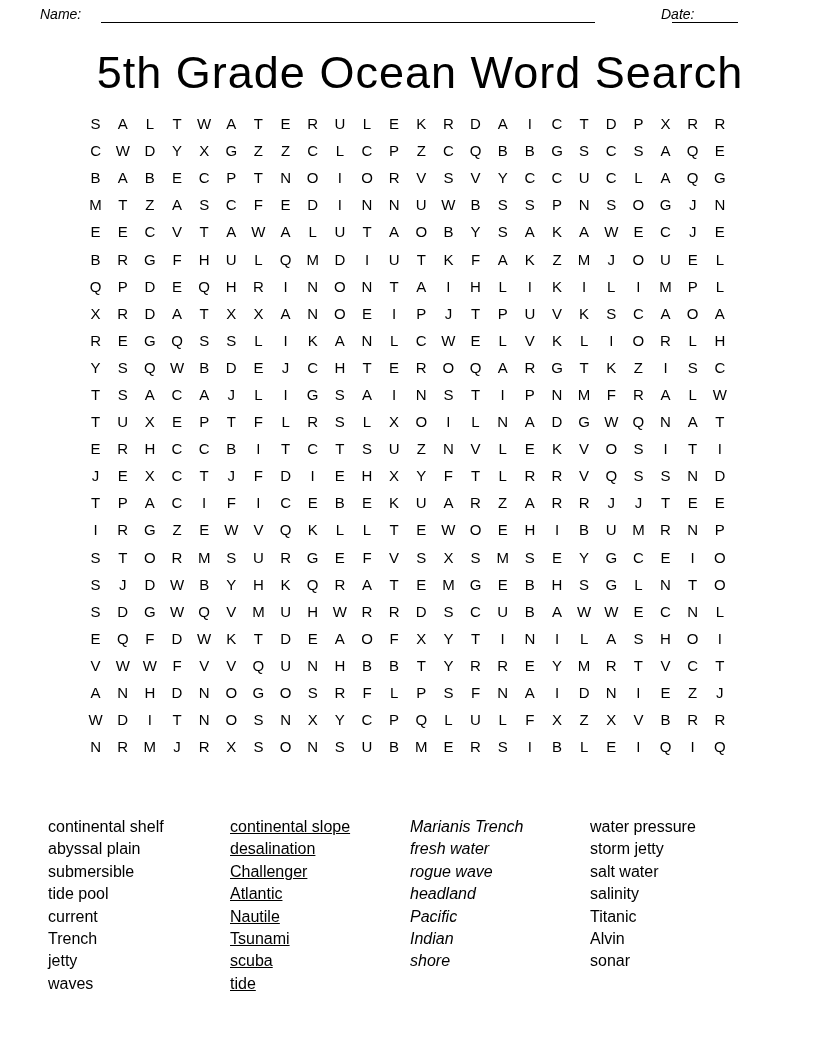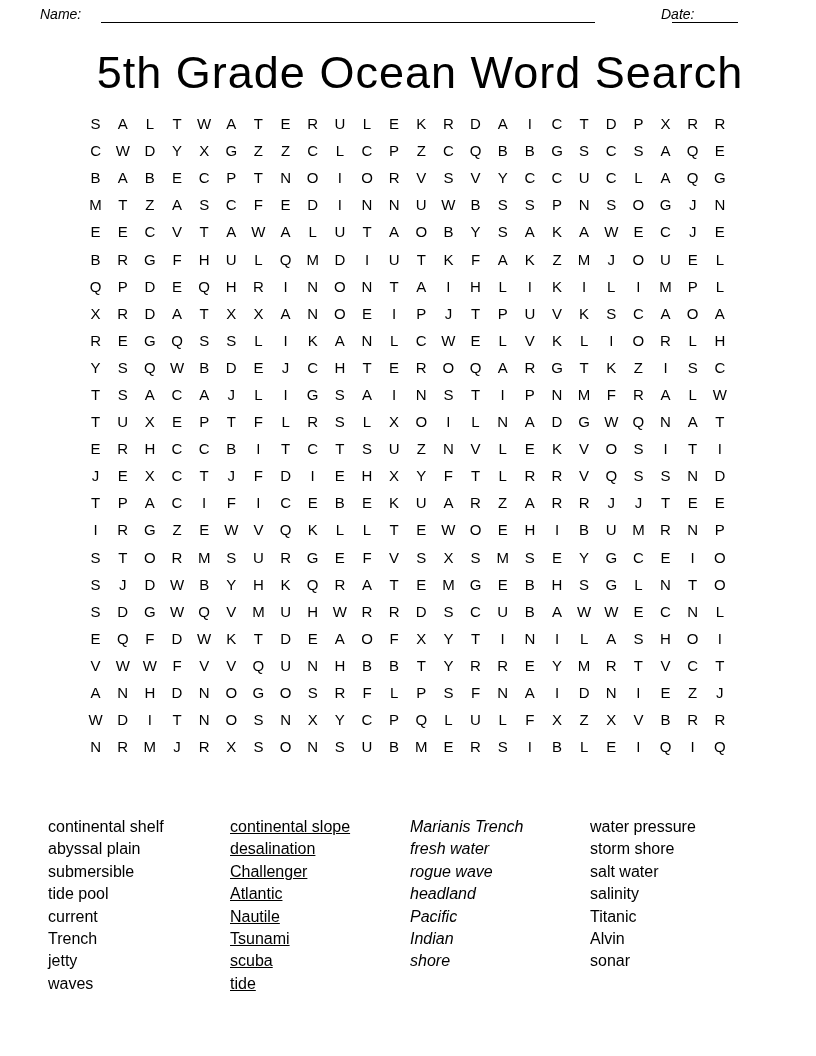--- a/index.html
+++ b/index.html
@@ -708,21 +708,21 @@
         <div class="word">Marianis Trench</div>
         <div class="word">fresh water</div>
         <div class="word">rogue wave</div>
         <div class="word">headland</div>
         <div class="word">Pacific</div>
         <div class="word">Indian</div>
         <div class="word">shore</div>
       </div>
       <div class="word-col">
         <div class="word">water pressure</div>
-        <div class="word">storm shore</div>
+        <div class="word">storm jetty</div>
         <div class="word">salt water</div>
         <div class="word">salinity</div>
         <div class="word">Titanic</div>
         <div class="word">Alvin</div>
         <div class="word">sonar</div>
       </div>
     </div>
 
 </div>
 

